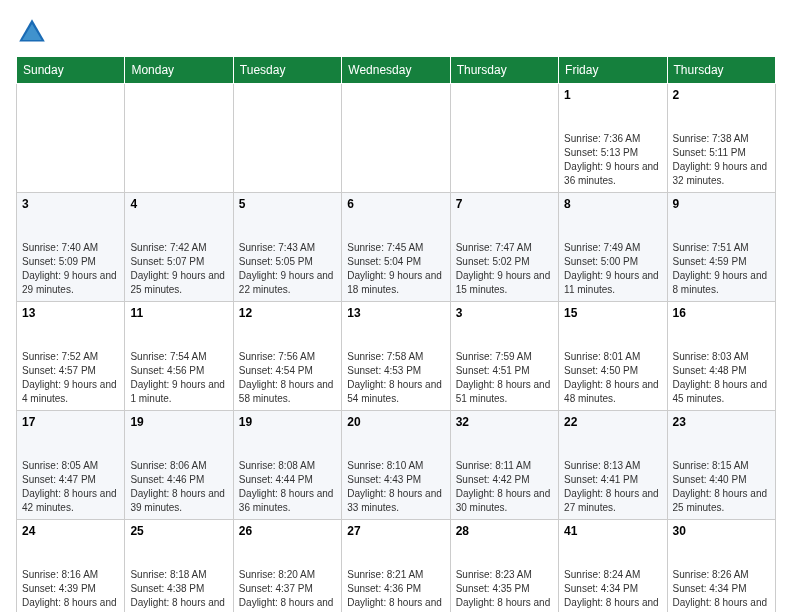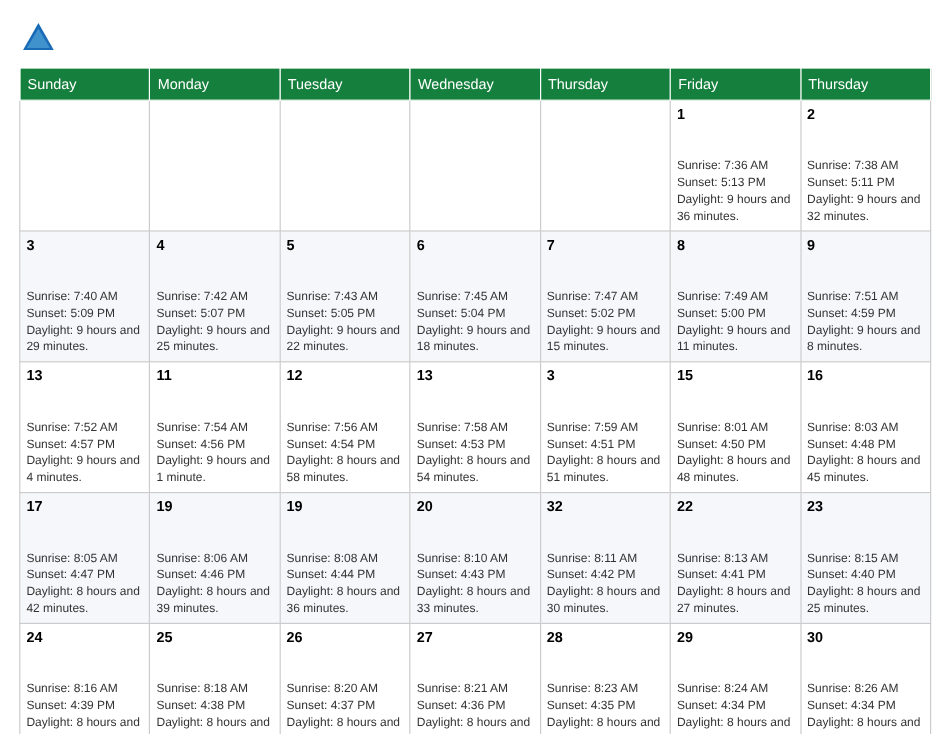--- a/index.html
+++ b/index.html
@@ -238,21 +238,21 @@
         </td>
         <td>
           <span class="day-number">27</span>
           <div class="day-info">Sunrise: 8:21 AM<br>Sunset: 4:36 PM<br>Daylight: 8 hours and 14 minutes.</div>
         </td>
         <td>
           <span class="day-number">28</span>
           <div class="day-info">Sunrise: 8:23 AM<br>Sunset: 4:35 PM<br>Daylight: 8 hours and 12 minutes.</div>
         </td>
         <td>
-          <span class="day-number">29</span>
+          <span class="day-number">41</span>
           <div class="day-info">Sunrise: 8:24 AM<br>Sunset: 4:34 PM<br>Daylight: 8 hours and 10 minutes.</div>
         </td>
         <td>
           <span class="day-number">30</span>
           <div class="day-info">Sunrise: 8:26 AM<br>Sunset: 4:34 PM<br>Daylight: 8 hours and 7 minutes.</div>
         </td>
       </tr>
     </tbody>
 </table>
 

